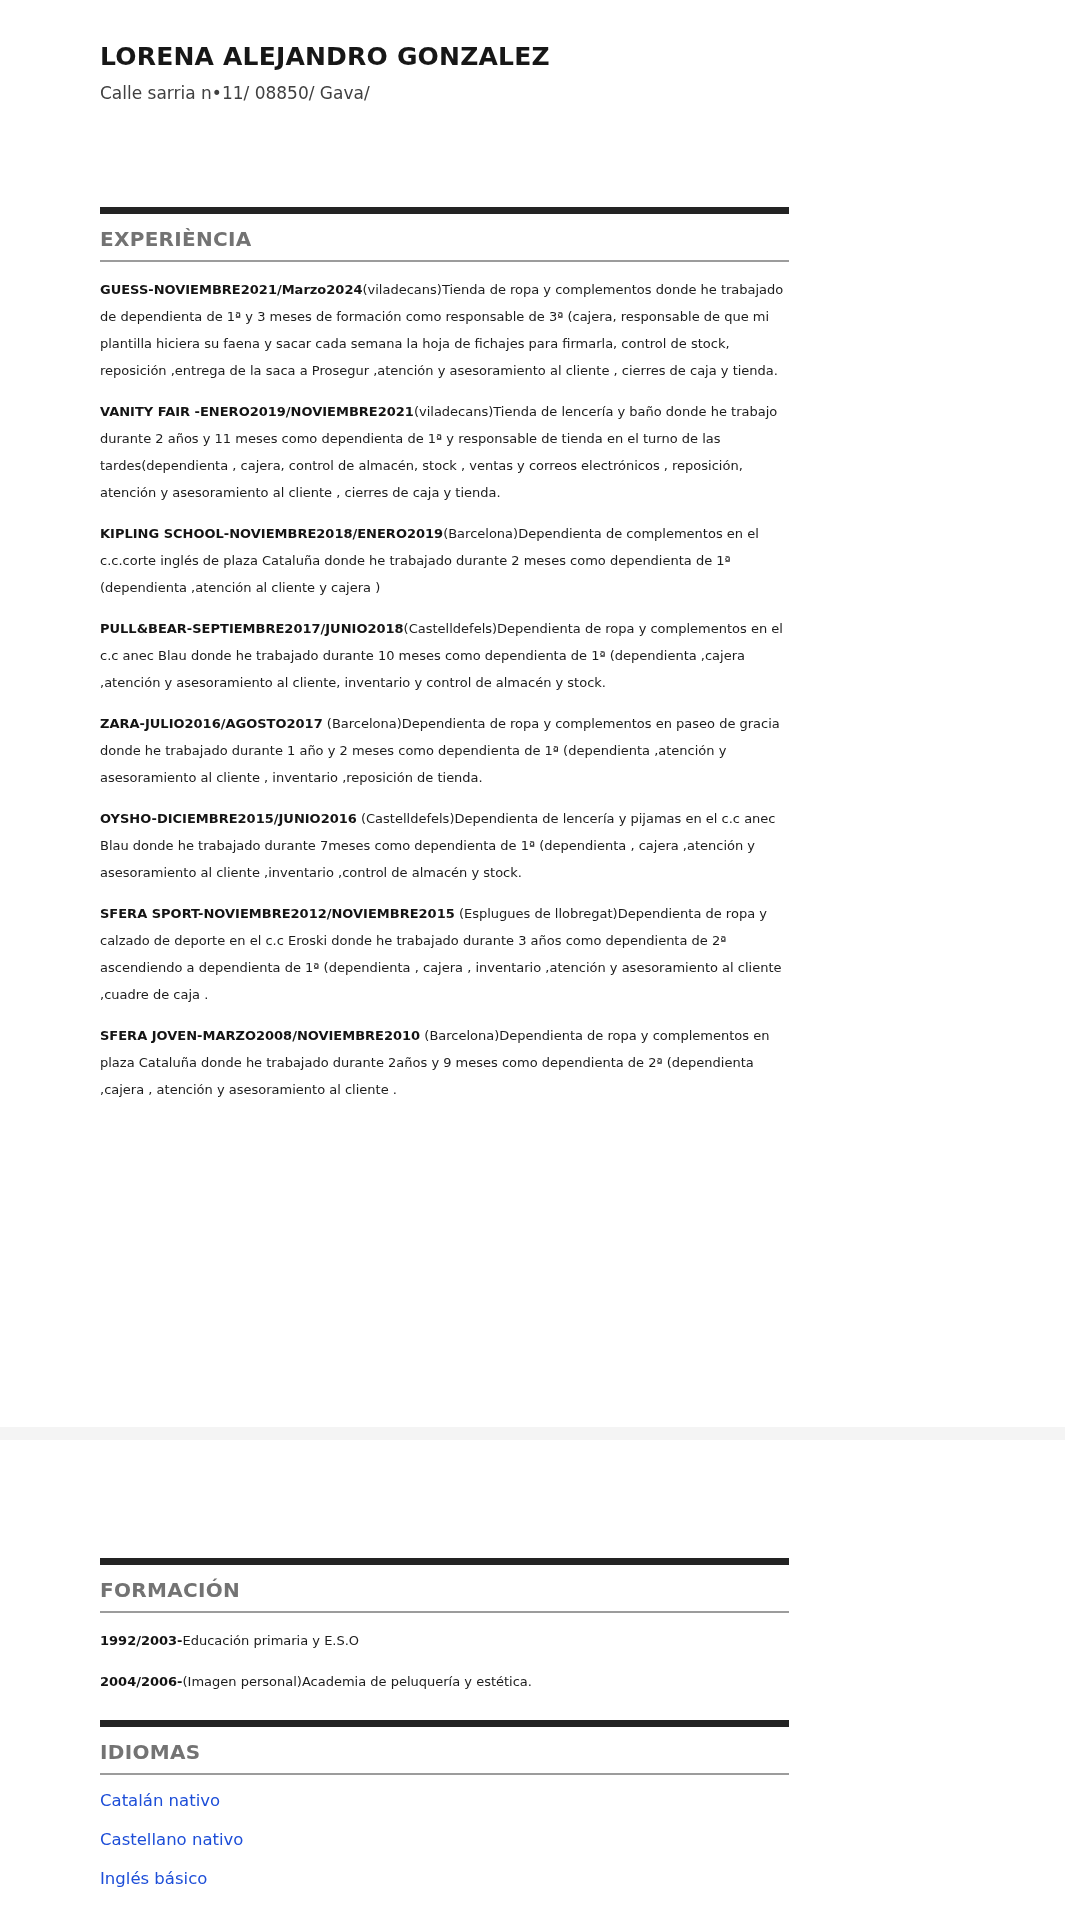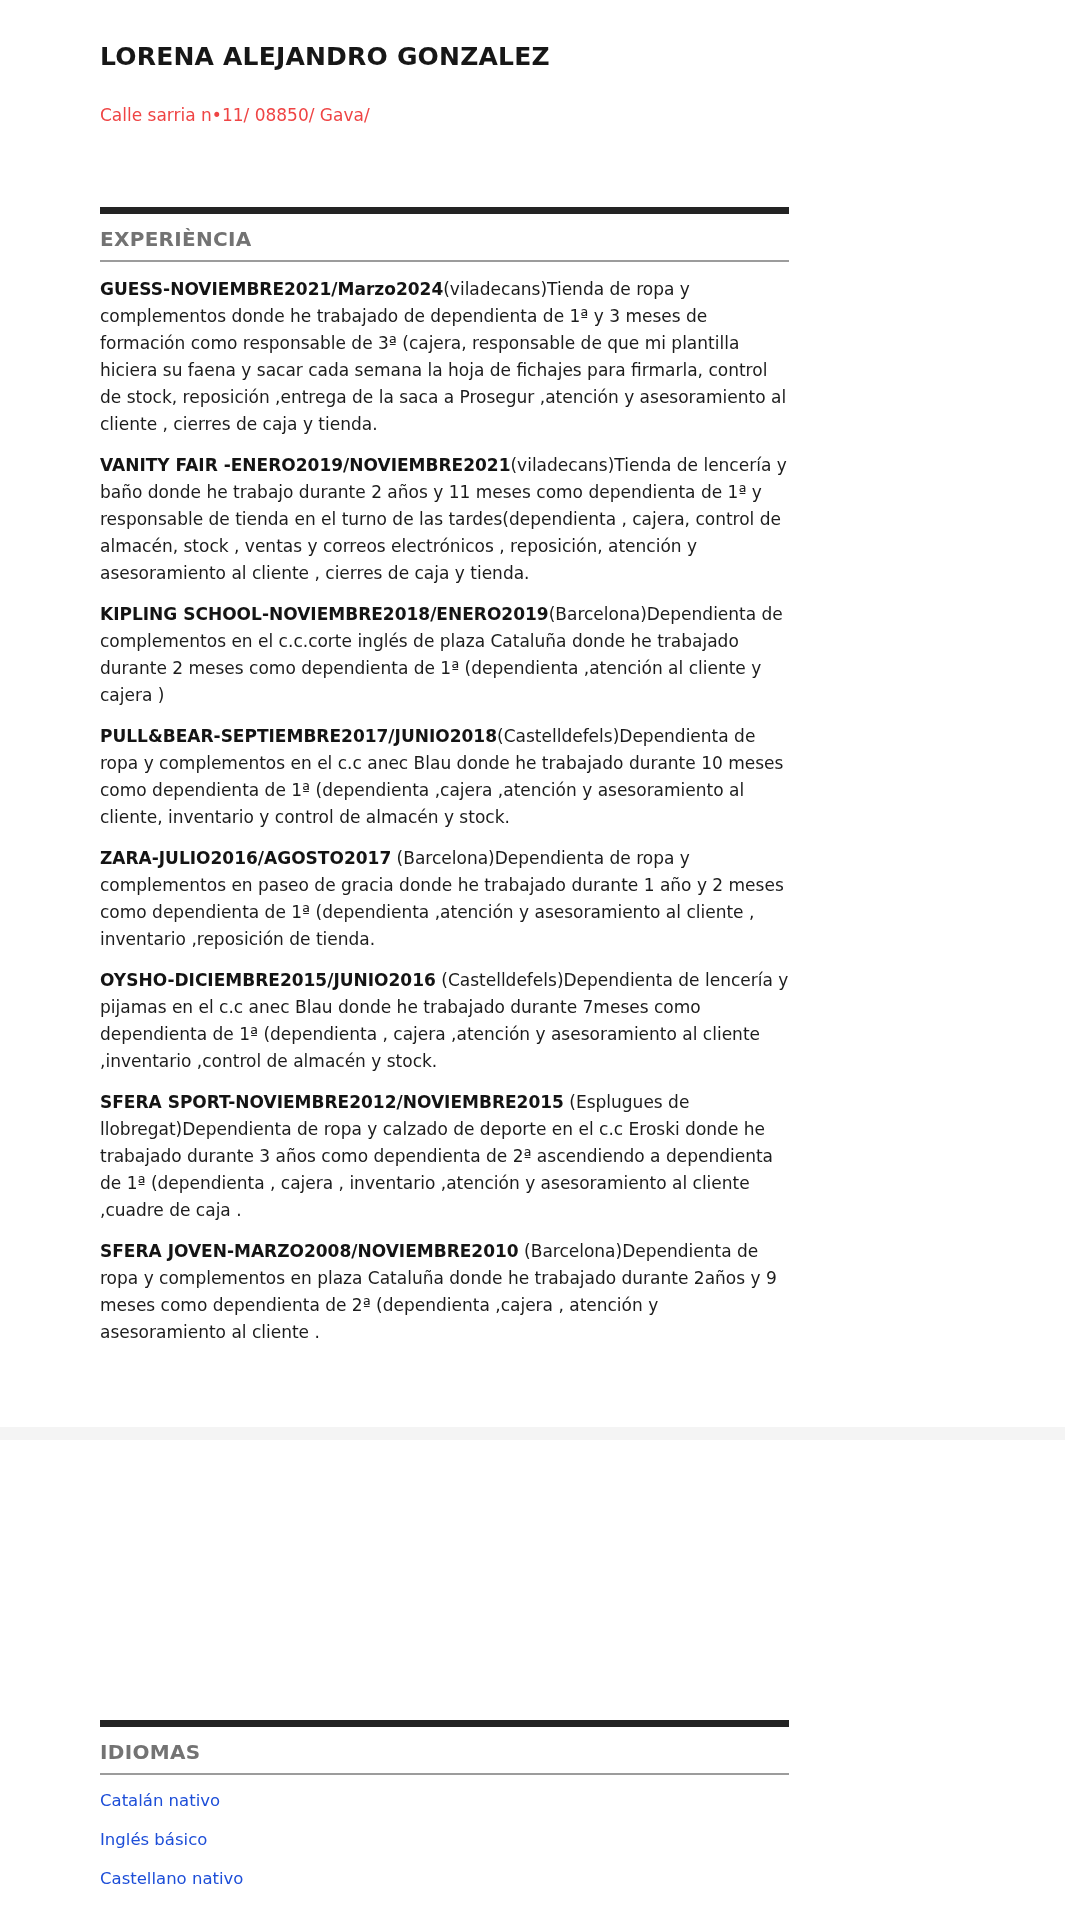--- a/index.html
+++ b/index.html
@@ -19,41 +19,41 @@
 
   
   .header { position: absolute; left: 100px; top: 42px; width: 690px; }
   .name {
     font-size: 25px;
     font-weight: 700;
     color: #171717;
     letter-spacing: 0.2px;
   }
   .contact {
-    margin-top: 31px;
+    margin-top: 9px;
     font-size: 17px;
     line-height: 27px;
-    color: #ef4444;
+    color: #404040;
   }
 
   
   .section { position: absolute; left: 100px; width: 689px; }
   .section-bar { height: 7px; background: #232323; }
   .section-title {
     margin-top: 13px;
     font-size: 20px;
     font-weight: 700;
     color: #737373;
     letter-spacing: 0.3px;
   }
   .section-rule { height: 2px; background: #9c9c9c; margin-top: 9px; }
   .section-body { margin-top: 1px; }
 
   .entry {
-    font-size: 17px;
+    font-size: 13px;
     line-height: 27px;
     margin: 14px 0 0 0;
     color: #1c1c1c;
   }
   .entry strong { font-weight: 700; color: #141414; }
 
   .lang-item {
     font-size: 16.5px;
     line-height: 27px;
     margin: 12px 0 0 0;
@@ -97,25 +97,34 @@
       <p class="entry"><strong>PULL&amp;BEAR-SEPTIEMBRE2017/JUNIO2018</strong><span>(Castelldefels)Dependienta de ropa y complementos en el c.c anec Blau donde he trabajado durante 10 meses como dependienta de 1ª (dependienta ,cajera ,atención y asesoramiento  al cliente, inventario y control de almacén y stock.</span></p>
       <p class="entry"><strong>ZARA-JULIO2016/AGOSTO2017</strong><span> (Barcelona)Dependienta de ropa y complementos en paseo de gracia donde he trabajado durante 1 año y 2 meses como dependienta de 1ª (dependienta ,atención y asesoramiento al cliente , inventario ,reposición de tienda.</span></p>
       <p class="entry"><strong>OYSHO-DICIEMBRE2015/JUNIO2016</strong><span> (Castelldefels)Dependienta de lencería y pijamas en el c.c anec Blau donde he trabajado durante 7meses como dependienta de 1ª (dependienta , cajera ,atención y asesoramiento al cliente ,inventario ,control de almacén y stock.</span></p>
       <p class="entry"><strong>SFERA SPORT-NOVIEMBRE2012/NOVIEMBRE2015</strong><span> (Esplugues de llobregat)Dependienta de ropa y calzado de deporte en el c.c Eroski donde he trabajado durante 3 años como dependienta de 2ª ascendiendo a dependienta de 1ª (dependienta , cajera , inventario ,atención y asesoramiento al cliente ,cuadre de caja .</span></p>
       <p class="entry"><strong>SFERA JOVEN-MARZO2008/NOVIEMBRE2010</strong><span> (Barcelona)Dependienta de ropa y complementos en plaza Cataluña donde he trabajado durante 2años y 9 meses como dependienta de 2ª (dependienta ,cajera , atención y asesoramiento al cliente .</span></p>
     </div>
   </div>
 
   <div class="page-break"></div>
 
+  <div class="section sec-education">
+    <div class="section-bar"></div>
+    <div class="section-title">FORMACIÓN</div>
+    <div class="section-rule"></div>
+    <div class="section-body">
+      <p class="entry"><strong>1992/2003-</strong><span>Educación primaria y E.S.O</span></p>
+      <p class="entry"><strong>2004/2006-</strong><span>(Imagen personal)Academia de peluquería y estética.</span></p>
+    </div>
+  </div>
 
   <div class="section sec-languages">
     <div class="section-bar"></div>
     <div class="section-title">IDIOMAS</div>
     <div class="section-rule"></div>
     <div class="section-body">
       <p class="lang-item">Catalán nativo</p>
+      <p class="lang-item">Castellano nativo</p>
       <p class="lang-item">Inglés básico</p>
-      <p class="lang-item">Castellano nativo</p>
     </div>
   </div>
 
 </div>
 
 </body></html>

